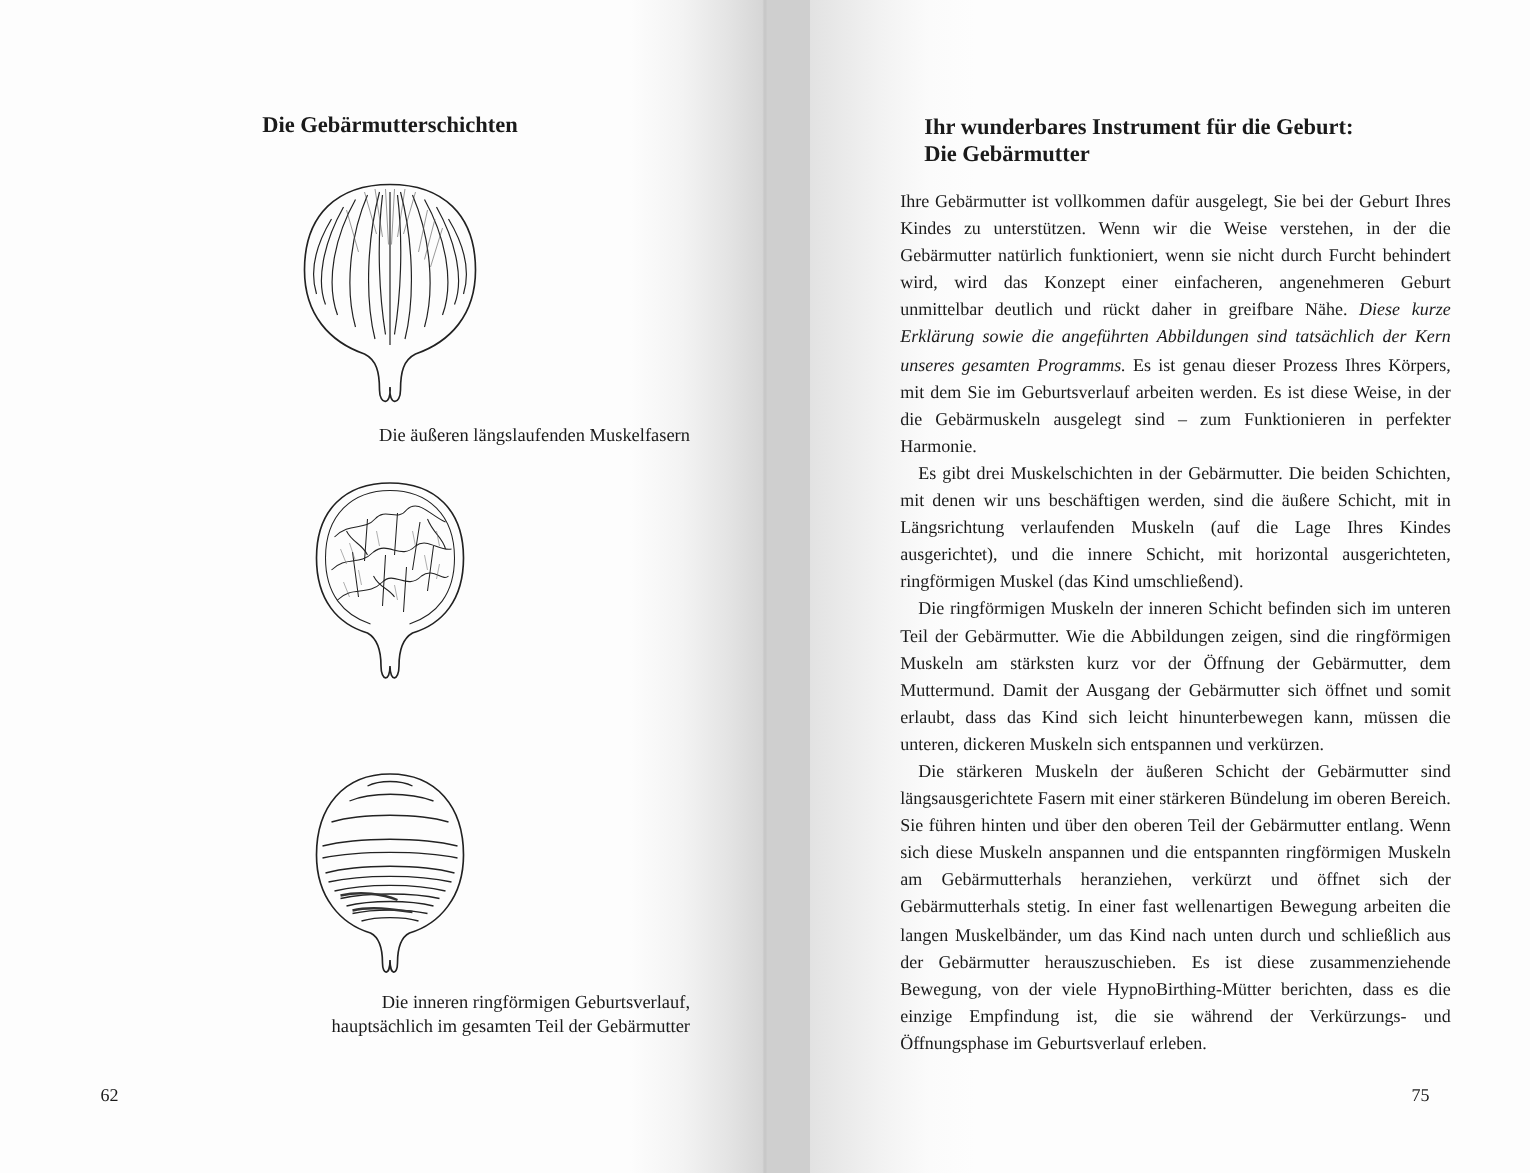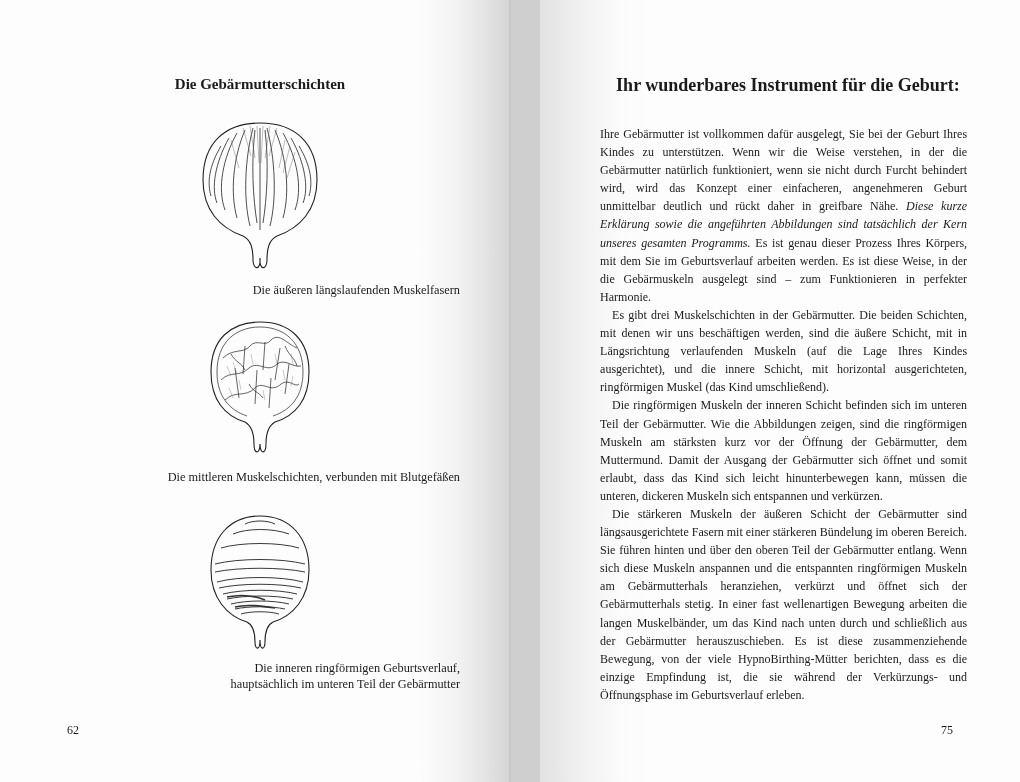--- a/index.html
+++ b/index.html
@@ -41,21 +41,21 @@
   .cap1 { top: 282px; }
   .cap2 { top: 469px; }
   .cap3 { top: 660px; }
   .page-num { position: absolute; top: 723px; font-size: 12px; }
   .pn-left { left: 67px; }
   .pn-right { right: 67px; margin-left: 37px; }
 
   
   .chapter-title {
     position: absolute; left: 76px; top: 76px; width: 380px;
-    font-weight: bold; font-size: 18px; line-height: 18px;
+    font-weight: bold; font-size: 15px; line-height: 18px;
   }
   .body-text {
     position: absolute; left: 60px; top: 125px; width: 367px;
     font-size: 12px; line-height: 18.1px; text-align: justify;
     hyphens: manual;
   }
   .body-text p { margin: 0; text-indent: 0; }
   .body-text p + p { text-indent: 12px; }
   .body-text em { font-style: italic; }
 </style>
@@ -103,23 +103,20 @@
           <path d="M16 62 C26 52 34 60 44 50 C54 42 62 56 72 46 C80 40 88 50 96 48"></path>
           <path d="M20 82 C30 72 40 80 50 70 C58 62 66 76 76 66 C84 60 90 70 94 66"></path>
           <path d="M40 28 L38 56 M60 24 L58 52 M75 30 L70 62 M30 50 L34 80 M52 52 L50 86 M66 60 L64 90 M84 46 L80 76"></path>
           <path d="M26 36 C30 44 36 44 40 52 M80 28 C84 38 90 40 92 48 M44 66 C48 74 54 74 58 80"></path>
         </g>
         <g stroke-width="0.35" stroke="#666">
           <path d="M22 48 L26 58 M28 44 L32 56 M34 62 L36 72 M46 36 L48 46 M70 36 L72 46 M78 52 L80 62 M86 36 L88 46 M58 72 L60 82 M24 70 L28 80 M88 58 L86 68"></path>
         </g>
       </svg>
     </div>
-    <div class="caption cap2">
-      <div>Die mittleren Muskelschichten, verbunden mit Blutgefäßen</div>
-    </div>
 
     <div class="figure fig3">
       <svg width="110" height="140" viewBox="0 0 110 140" fill="none" stroke="#222" stroke-width="1.1">
         <path d="M55 4 C86 4 104 26 104 58 C104 86 88 104 68 110 C62 113 60 120 60 130 C60 138 55 139 55 128 C55 139 50 138 50 130 C50 120 48 113 42 110 C22 104 6 86 6 58 C6 26 24 4 55 4 Z"></path>
         <g stroke-width="0.9">
           <path d="M40 12 C48 8 62 8 70 12"></path>
           <path d="M28 22 C42 16 68 16 84 22"></path>
           <path d="M16 36 C36 30 74 30 94 36"></path>
           <path d="M10 52 C34 46 76 46 100 52"></path>
           <path d="M10 60 C34 55 76 55 100 60"></path>
@@ -131,29 +128,30 @@
           <path d="M30 97 C44 94 66 94 80 97"></path>
           <path d="M36 102 C46 99 64 99 74 102"></path>
         </g>
         <g stroke-width="1.6" stroke="#333">
           <path d="M22 85 C36 82 50 84 60 88 M30 95 C42 92 56 94 70 96"></path>
         </g>
       </svg>
     </div>
     <div class="caption cap3">
       <div>Die inneren ringförmigen Geburtsverlauf,</div>
-      <div>hauptsächlich im unteren Teil der Gebärmutter</div>
+      <div>hauptsächlich im gesamten Teil der Gebärmutter</div>
     </div>
 
     <div class="page-num pn-left">62</div>
   </div>
 
   <div class="page page-right">
     <div class="chapter-title">
       <div>Ihr wunderbares Instrument für die Geburt:</div>
+      <div>Die Gebärmutter</div>
     </div>
     <div class="body-text">
       <p><span>Ihre Gebärmutter ist vollkommen dafür ausgelegt, Sie bei der Geburt Ihres Kindes zu unterstützen. Wenn wir die Weise verstehen, in der die Gebärmutter natürlich funktioniert, wenn sie nicht durch Furcht behindert wird, wird das Konzept einer einfacheren, angenehmeren Geburt unmittelbar deutlich und rückt daher in greifbare Nähe. </span><em>Diese kurze Erklärung sowie die angeführten Abbildungen sind tatsächlich der Kern unseres gesamten Programms.</em><span> Es ist genau dieser Prozess Ihres Körpers, mit dem Sie im Geburtsverlauf arbeiten werden. Es ist diese Weise, in der die Gebärmuskeln ausgelegt sind – zum Funktionieren in perfekter Harmonie.</span></p>
       <p>Es gibt drei Muskelschichten in der Gebärmutter. Die beiden Schichten, mit denen wir uns beschäftigen werden, sind die äußere Schicht, mit in Längsrichtung verlaufenden Muskeln (auf die Lage Ihres Kindes ausgerichtet), und die innere Schicht, mit horizontal ausgerichteten, ringförmigen Muskel (das Kind umschließend).</p>
       <p>Die ringförmigen Muskeln der inneren Schicht befinden sich im unteren Teil der Gebärmutter. Wie die Abbildungen zeigen, sind die ringförmigen Muskeln am stärksten kurz vor der Öffnung der Gebärmutter, dem Muttermund. Damit der Ausgang der Gebärmutter sich öffnet und somit erlaubt, dass das Kind sich leicht hinunterbewegen kann, müssen die unteren, dickeren Muskeln sich entspannen und verkürzen.</p>
       <p>Die stärkeren Muskeln der äußeren Schicht der Gebärmutter sind längsausgerichtete Fasern mit einer stärkeren Bündelung im oberen Bereich. Sie führen hinten und über den oberen Teil der Gebärmutter entlang. Wenn sich diese Muskeln anspannen und die entspannten ringförmigen Muskeln am Gebärmutterhals heranziehen, verkürzt und öffnet sich der Gebärmutterhals stetig. In einer fast wellenartigen Bewegung arbeiten die langen Muskelbänder, um das Kind nach unten durch und schließlich aus der Gebärmutter herauszuschieben. Es ist diese zusammenziehende Bewegung, von der viele HypnoBirthing-Mütter berichten, dass es die einzige Empfindung ist, die sie während der Verkürzungs- und Öffnungsphase im Geburtsverlauf erleben.</p>
     </div>
     <div class="page-num pn-right">75</div>
   </div>
 

